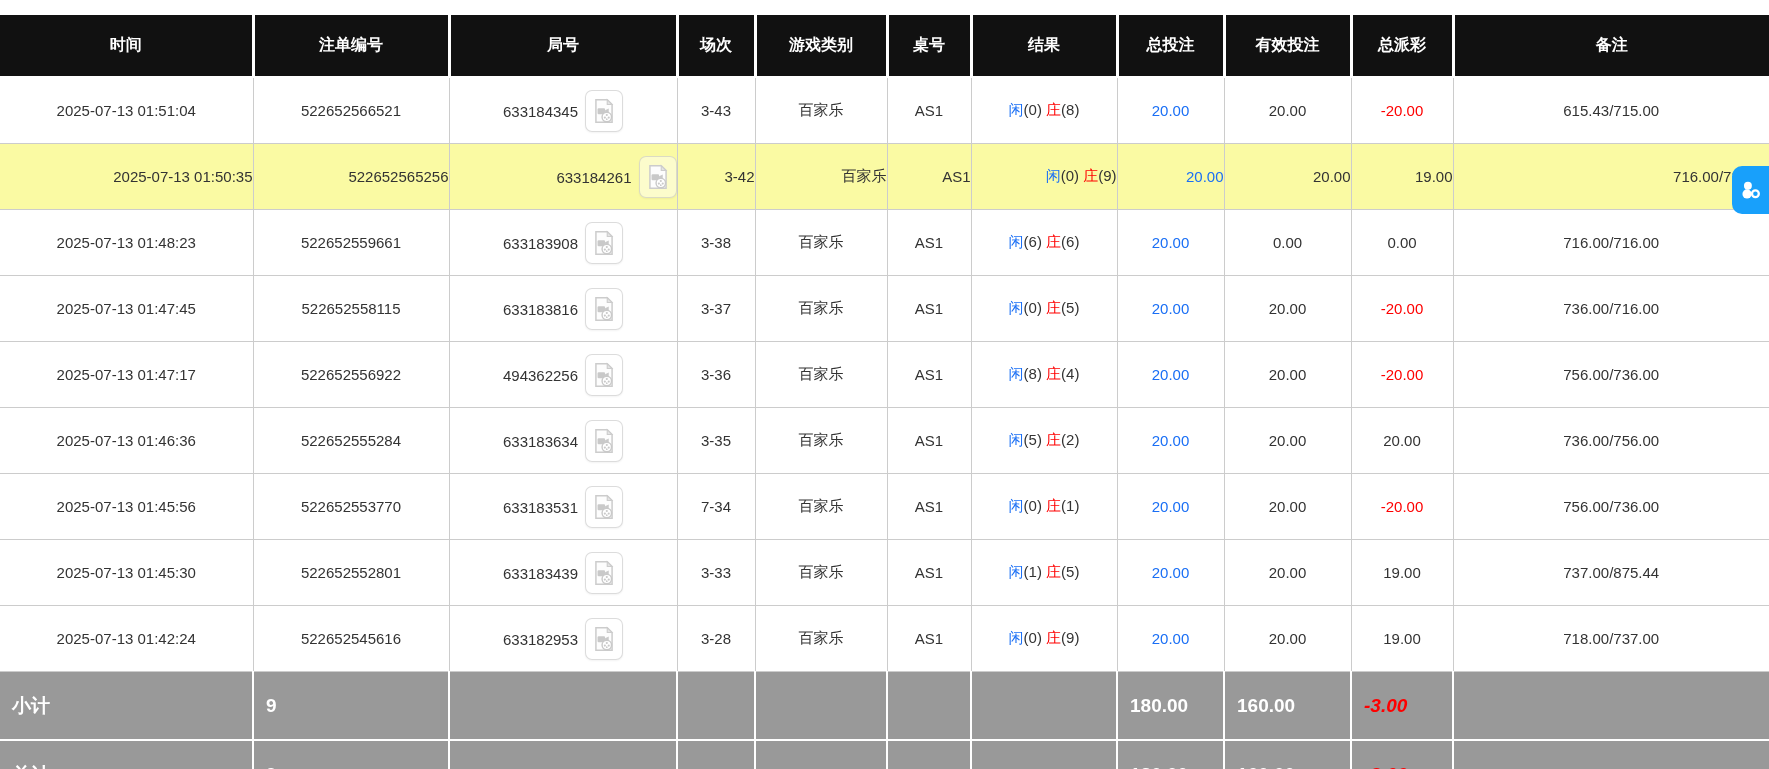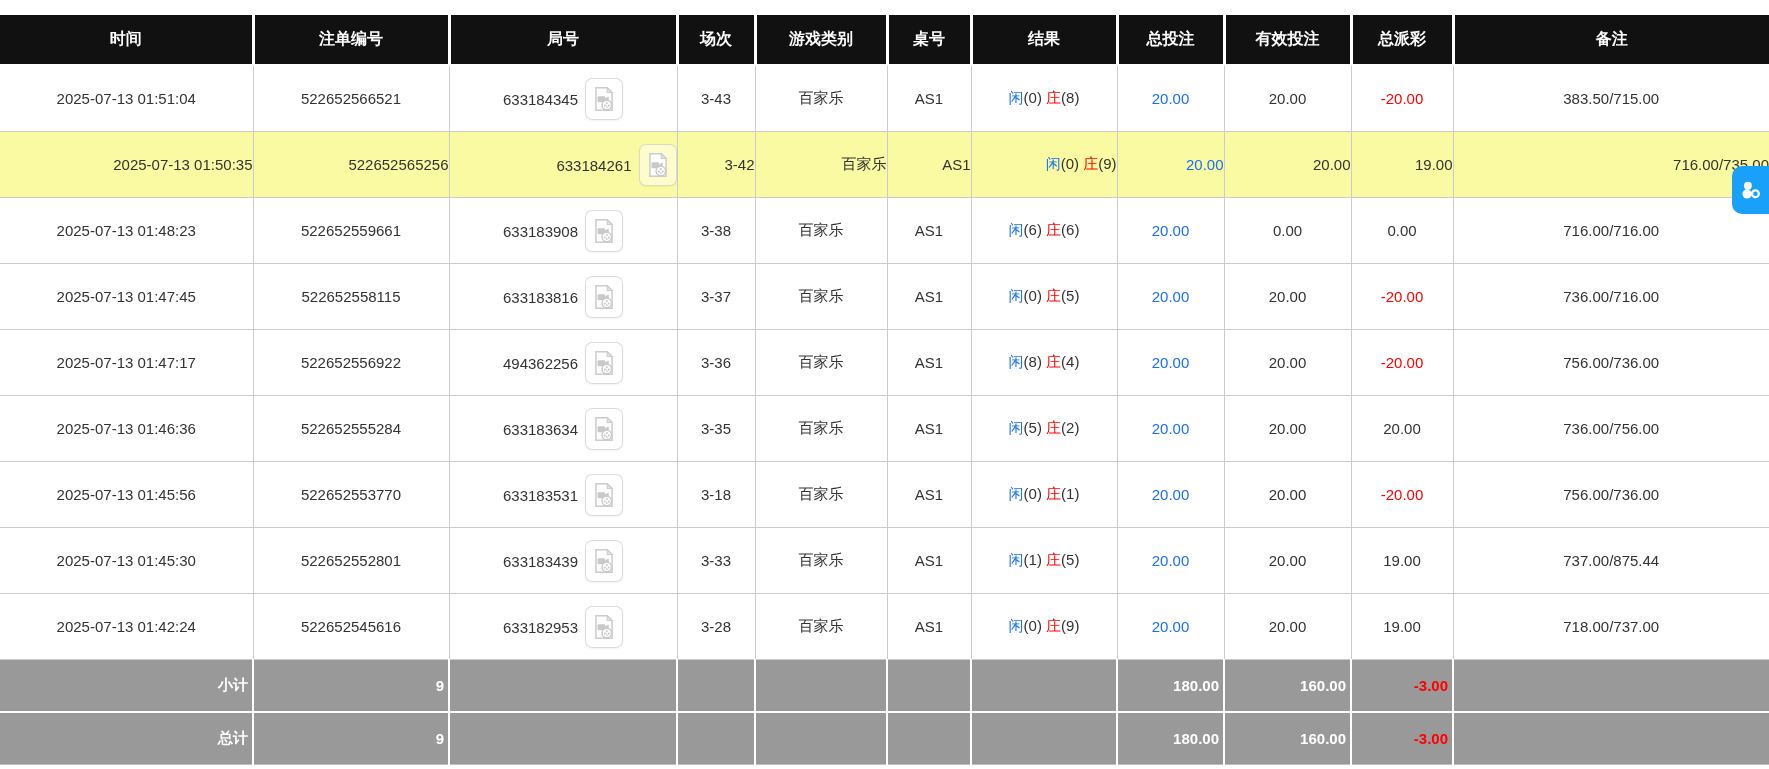--- a/index.html
+++ b/index.html
@@ -1,48 +1,48 @@
 <!DOCTYPE html>
 <html lang="zh" style="--header-bg: #111111; --footer-bg: #999999; --highlight-yellow: #fafaa3; --accent-blue: #1a6ff5; --loss-red: #fe0000; --float-blue: #18a0fb;"><head>
 <meta charset="utf-8">
 <style>
   html,body{margin:0;padding:0;background:#fff;font-family:"Liberation Sans","DejaVu Sans",sans-serif;}
   .page{width:1769px;height:769px;position:relative;overflow:hidden;background:#fff;}
   table.records-table{table-layout:fixed;width:1769px;border-collapse:collapse;margin-top:15px;}
   table.records-table th{
     background:var(--header-bg,#111);color:#fff;font-size:16px;font-weight:700;height:45px;
-    border-left:3px solid #fff;border-right:3px solid #fff;border-bottom:2px solid #fff;padding:2px;text-align:center;
+    border-left:3px solid #fff;border-right:3px solid #fff;border-bottom:2px solid #fff;padding:8px;text-align:center;
   }
   table.records-table th:first-child{border-left:0}
   table.records-table th:last-child{border-right:0}
   tbody td{
     height:65px;text-align:center;vertical-align:middle;font-size:15px;color:#333;
     border:1px solid #ccc;background:#fff;padding:0;
   }
   tbody td:first-child{border-left:0}
   tbody td:last-child{border-right:0}
   tbody tr.highlighted td{background:var(--highlight-yellow,#fafaa3);text-align:right;}
   .blue{color:var(--accent-blue,#1a6ff5);}
   .red{color:var(--loss-red,#fe0000);}
   .round-cell .round-num{vertical-align:middle;}
   .video-btn{
     display:inline-flex;align-items:center;justify-content:center;
     width:38px;height:42px;margin-left:7px;vertical-align:middle;
     background:rgba(255,255,255,.45);border:1px solid rgba(185,185,185,.5);
     border-radius:7px;box-shadow:0 1px 2px rgba(0,0,0,.05);cursor:pointer;padding:0;
   }
   tfoot td{
-    background:var(--footer-bg,#999);color:#fff;font-weight:700;font-size:15px;height:43px;
-    text-align:right;border:2px solid #fff;padding:4px;
+    background:var(--footer-bg,#999);color:#fff;font-weight:700;font-size:19px;height:43px;
+    text-align:left;border:2px solid #fff;padding:12px;
   }
   tfoot td:first-child{border-left:0}
   tfoot td:last-child{border-right:0}
   tfoot tr:first-child td{border-top:1px solid #ccc;}
   tfoot tr:last-child td{border-bottom:1px solid #bfbfbf;}
-  tfoot td.red{color:var(--loss-red,#fe0000);}
+  tfoot td.red{color:var(--loss-red,#fe0000);font-style:italic;}
   .float-btn{
     position:absolute;top:166px;right:0;width:37px;height:48px;
     background:var(--float-blue,#18a0fb);border:none;border-radius:10px 0 0 10px;
     display:flex;align-items:center;justify-content:center;cursor:pointer;padding:0;
   }
 </style>
 </head>
 <body>
 
 <div class="page">
@@ -92,21 +92,21 @@
     <circle cx="14.6" cy="20.6" r="0.8" fill="#c9c9c9"></circle>
   </svg>
 </button></td>
           <td>3-43</td>
           <td>百家乐</td>
           <td>AS1</td>
           <td class="result-cell"><span class="blue">闲</span><span>(0) </span><span class="red">庄</span><span>(8)</span></td>
           <td class="blue">20.00</td>
           <td>20.00</td>
           <td class="red">-20.00</td>
-          <td>383.50/715.00</td>
+          <td>615.43/715.00</td>
         </tr>
         <tr class="highlighted">
           <td>2025-07-13 01:50:35</td>
           <td>522652565256</td>
           <td class="round-cell"><span class="round-num">633184261</span><button class="video-btn" type="button">
   <svg width="26" height="28" viewBox="0 0 24 26" aria-hidden="true">
     <path d="M4.5 2.5 h10.5 l4.5 4.5 v16.5 h-15 z" fill="#fdfdfd" stroke="#cccccc" stroke-width="1.4"></path>
     <path d="M15 2.5 v4.5 h4.5 z" fill="#e4e4e4" stroke="#cccccc" stroke-width="1"></path>
     <rect x="6" y="10.5" width="7" height="5.6" rx="1" fill="#c9c9c9"></rect>
     <path d="M13 12.2 l3.4-1.6 v5.6 l-3.4-1.6 z" fill="#c9c9c9"></path>
@@ -235,21 +235,21 @@
     <path d="M15 2.5 v4.5 h4.5 z" fill="#e4e4e4" stroke="#cccccc" stroke-width="1"></path>
     <rect x="6" y="10.5" width="7" height="5.6" rx="1" fill="#c9c9c9"></rect>
     <path d="M13 12.2 l3.4-1.6 v5.6 l-3.4-1.6 z" fill="#c9c9c9"></path>
     <circle cx="14.6" cy="18.6" r="4.4" fill="#ffffff" stroke="#c9c9c9" stroke-width="1.3"></circle>
     <circle cx="14.6" cy="16.7" r="1" fill="#c9c9c9"></circle>
     <circle cx="12.8" cy="19.1" r="1" fill="#c9c9c9"></circle>
     <circle cx="16.4" cy="19.1" r="1" fill="#c9c9c9"></circle>
     <circle cx="14.6" cy="20.6" r="0.8" fill="#c9c9c9"></circle>
   </svg>
 </button></td>
-          <td>3-18</td>
+          <td>7-34</td>
           <td>百家乐</td>
           <td>AS1</td>
           <td class="result-cell"><span class="blue">闲</span><span>(0) </span><span class="red">庄</span><span>(1)</span></td>
           <td class="blue">20.00</td>
           <td>20.00</td>
           <td class="red">-20.00</td>
           <td>756.00/736.00</td>
         </tr>
         <tr>
           <td>2025-07-13 01:45:30</td>

